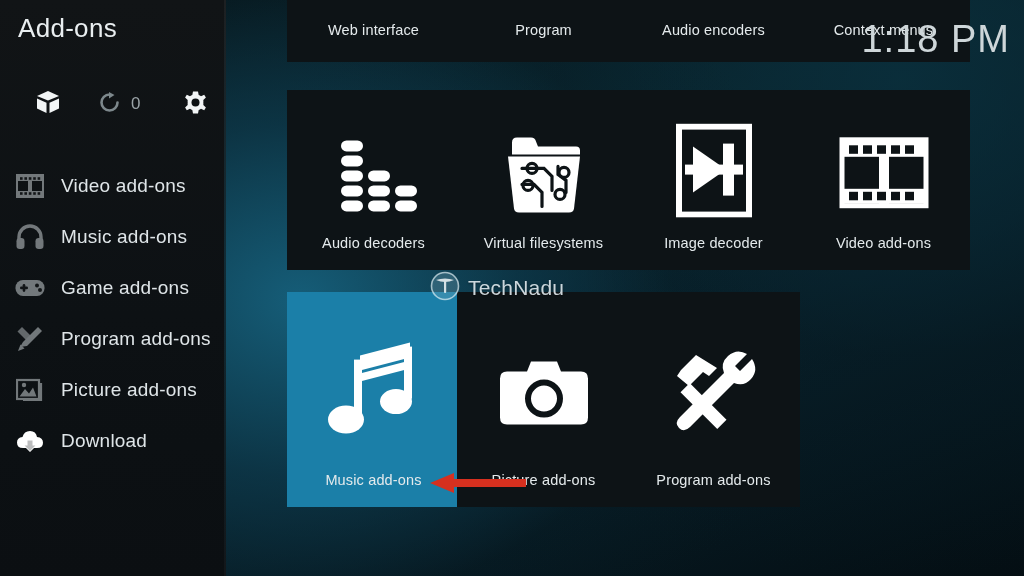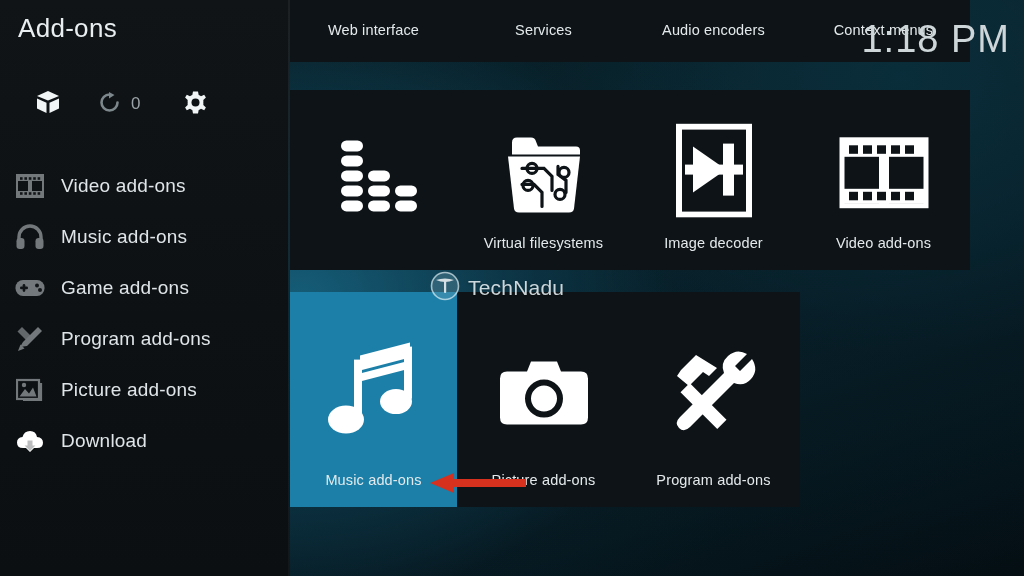--- a/index.html
+++ b/index.html
@@ -15,21 +15,21 @@
     overflow: hidden;
     background:
       radial-gradient(ellipse 520px 420px at 300px 300px, rgba(22,96,124,0.95) 0%, rgba(14,62,82,0.65) 42%, rgba(8,34,45,0.15) 72%, rgba(4,18,24,0) 100%),
       radial-gradient(ellipse 620px 500px at 900px 80px, rgba(10,48,62,0.75) 0%, rgba(6,26,35,0.3) 55%, rgba(3,14,19,0) 100%),
       linear-gradient(160deg, #07171d 0%, #0a2730 38%, #08202a 62%, #040e13 100%);
   }
 
   
   #sidebar {
     position: absolute; left: 0; top: 0;
-    width: 290px; height: 576px;
+    width: 226px; height: 576px;
     background: linear-gradient(180deg, #111416 0%, #0d1114 55%, #0b0f12 100%);
     z-index: 20;
   }
   #sidebar::after {
     content: ""; position: absolute; right: 0; top: 0;
     width: 2px; height: 100%;
     background: linear-gradient(180deg, rgba(255,255,255,0.05), rgba(30,120,150,0.25) 45%, rgba(255,255,255,0.03));
   }
   #page-title {
     position: absolute; left: 18px; top: 13px;
@@ -131,21 +131,21 @@
 <body>
 
 <div id="screen">
 
   <div id="grid">
 
     <div class="tile row-top col1">
       <div class="tile-label">Web interface</div>
     </div>
     <div class="tile row-top col2">
-      <div class="tile-label">Services</div>
+      <div class="tile-label">Program</div>
     </div>
     <div class="tile row-top col3">
       <div class="tile-label">Audio encoders</div>
     </div>
     <div class="tile row-top col4">
       <div class="tile-label">Context menus</div>
     </div>
 
     <div class="tile row-mid col1">
       <div class="tile-icon">
@@ -157,20 +157,21 @@
             <rect x="10" y="57" width="22" height="11" rx="5.5"></rect>
             <rect x="10" y="72" width="22" height="11" rx="5.5"></rect>
             <rect x="37" y="42" width="22" height="11" rx="5.5"></rect>
             <rect x="37" y="57" width="22" height="11" rx="5.5"></rect>
             <rect x="37" y="72" width="22" height="11" rx="5.5"></rect>
             <rect x="64" y="57" width="22" height="11" rx="5.5"></rect>
             <rect x="64" y="72" width="22" height="11" rx="5.5"></rect>
           </g>
         </svg>
       </div>
+      <div class="tile-label">Audio decoders</div>
     </div>
 
     <div class="tile row-mid col2">
       <div class="tile-icon">
         <svg width="92" height="86" viewBox="0 0 92 86">
           <path d="M14 20 L14 14 Q14 9 19 9 L33 9 Q37 9 38 13 L40 18 L78 18 Q82 18 82 22 L82 26 L14 26 Z" fill="#ffffff"></path>
           <path d="M10 28 L82 28 L76 80 Q75.5 84 71 84 L21 84 Q16.5 84 16 80 Z" fill="#ffffff"></path>
           <g stroke="#0d1316" stroke-width="3.2" fill="none" stroke-linecap="round">
             <path d="M24 40 L46 40 L54 48 L54 62"></path>
             <path d="M24 56 L36 56 L44 64 L44 78"></path>

